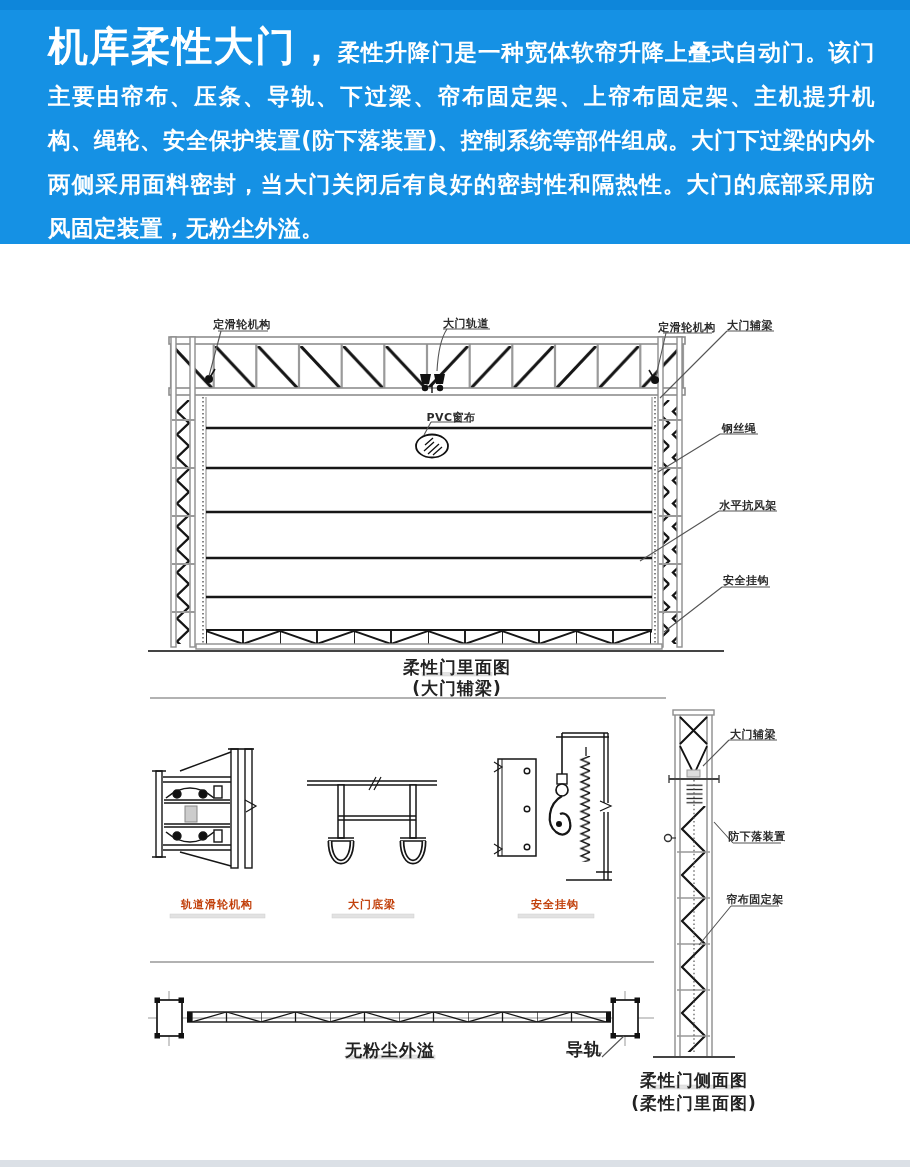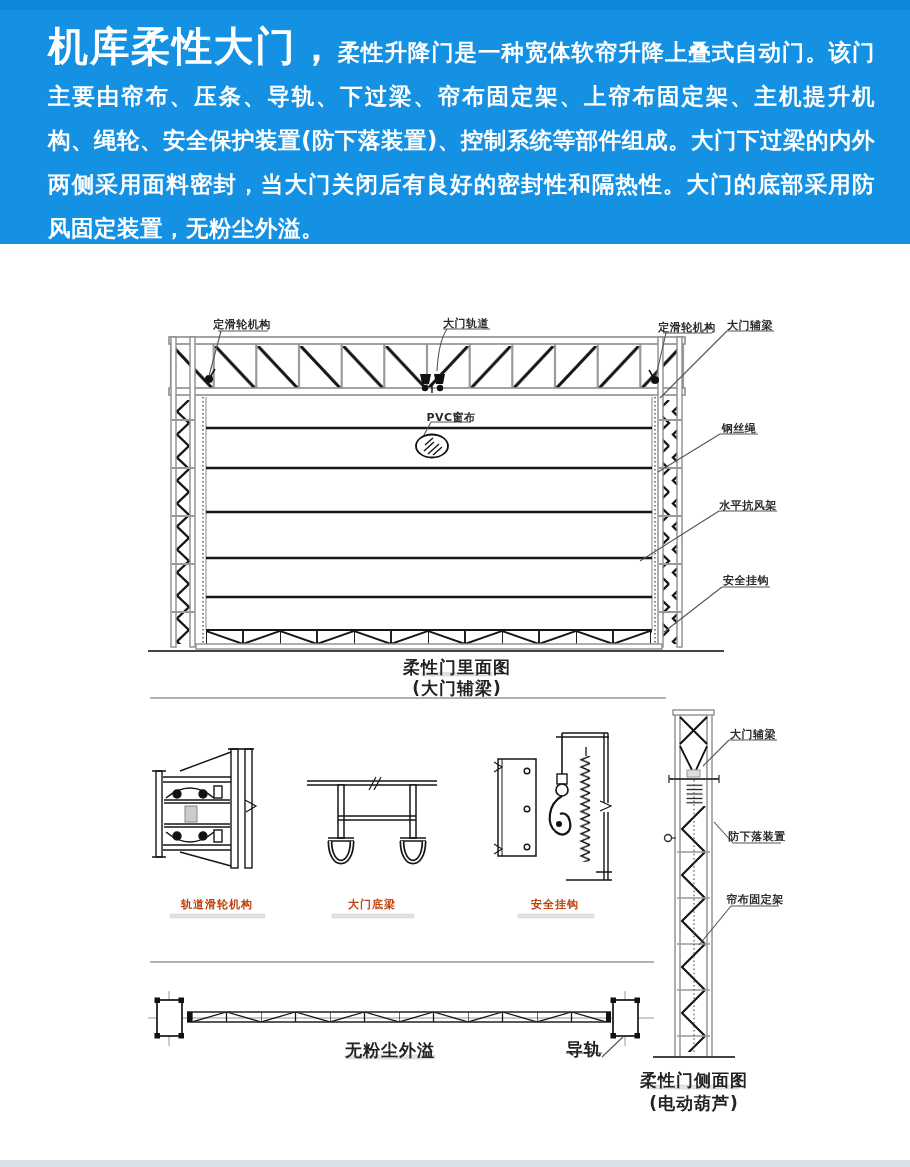--- a/index.html
+++ b/index.html
@@ -243,20 +243,20 @@
 
     <div class="cap2" style="left:217px;top:653px">轨道滑轮机构</div>
     <div class="cap2" style="left:372px;top:653px">大门底梁</div>
     <div class="cap2" style="left:555px;top:653px">安全挂钩</div>
 
     <div class="lbl" style="left:753px;top:483px">大门辅梁</div>
     <div class="lbl" style="left:757px;top:585px">防下落装置</div>
     <div class="lbl" style="left:755px;top:648px">帘布固定架</div>
 
     <div class="cap" style="left:694px;top:825px">柔性门侧面图</div>
-    <div class="cap" style="left:694px;top:848px">(电动葫芦)</div>
+    <div class="cap" style="left:694px;top:848px">(柔性门里面图)</div>
 
     <div class="cap" style="left:390px;top:795px">无粉尘外溢</div>
     <div class="cap" style="left:584px;top:794px">导轨</div>
   </div>
 
   <div class="footer-strip"></div>
 </div>
 
 </body></html>

